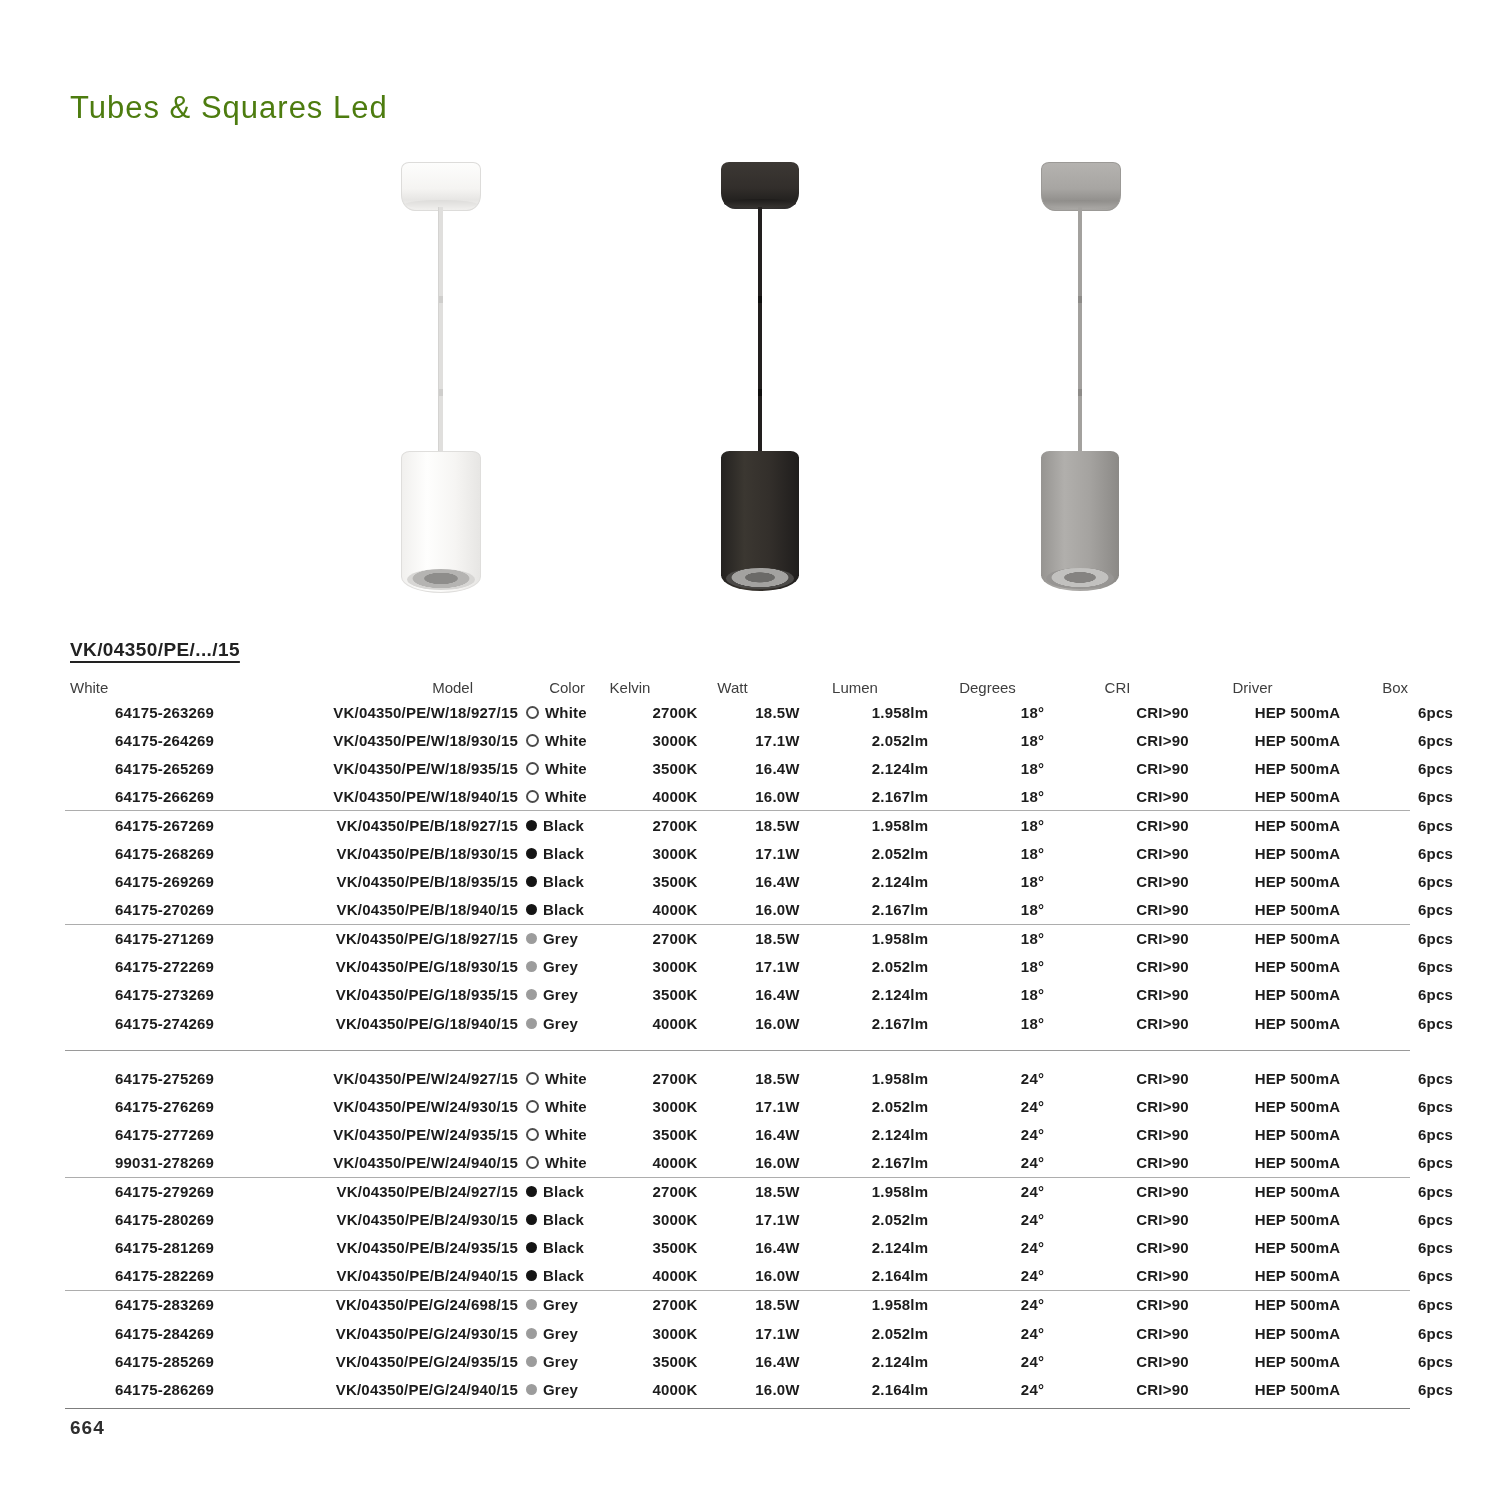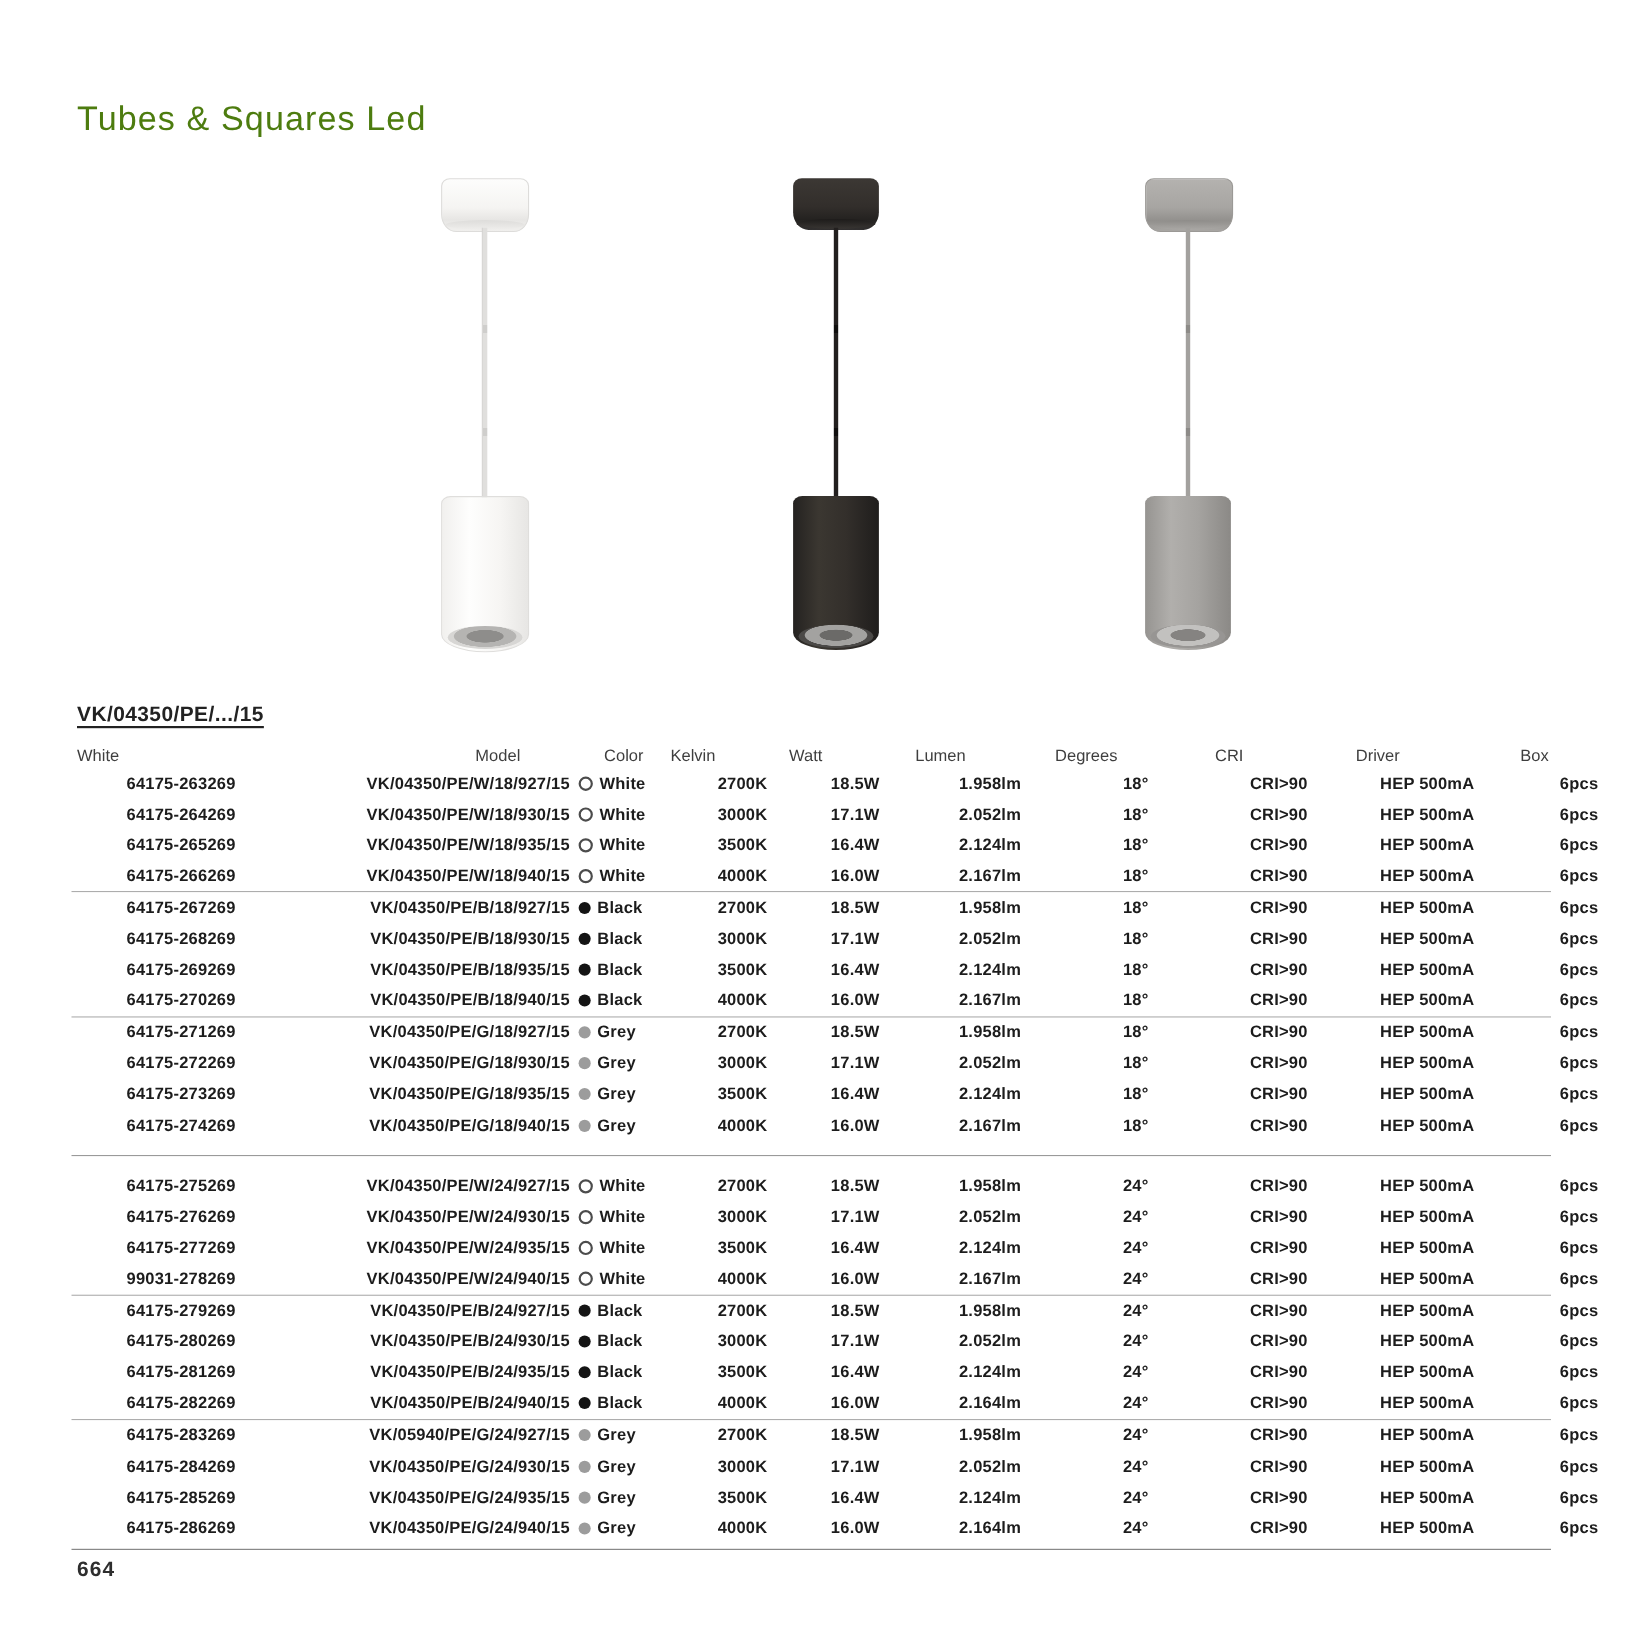--- a/index.html
+++ b/index.html
@@ -423,21 +423,21 @@
             <div class="cell c5">2.164lm</div>
             <div class="cell c6">24°</div>
             <div class="cell c7">CRI&gt;90</div>
             <div class="cell c8">HEP 500mA</div>
             <div class="cell c9">6pcs</div>
           </div>
         </div>
         <div class="group">
           <div class="row grid-row">
             <div class="cell c0">64175-283269</div>
-            <div class="cell c1">VK/05940/PE/G/24/927/15</div>
+            <div class="cell c1">VK/04350/PE/G/24/698/15</div>
             <div class="cell c2">
               <span class="dot dot-grey"></span>
               <span>Grey</span>
             </div>
             <div class="cell c3">2700K</div>
             <div class="cell c4">18.5W</div>
             <div class="cell c5">1.958lm</div>
             <div class="cell c6">24°</div>
             <div class="cell c7">CRI&gt;90</div>
             <div class="cell c8">HEP 500mA</div>

